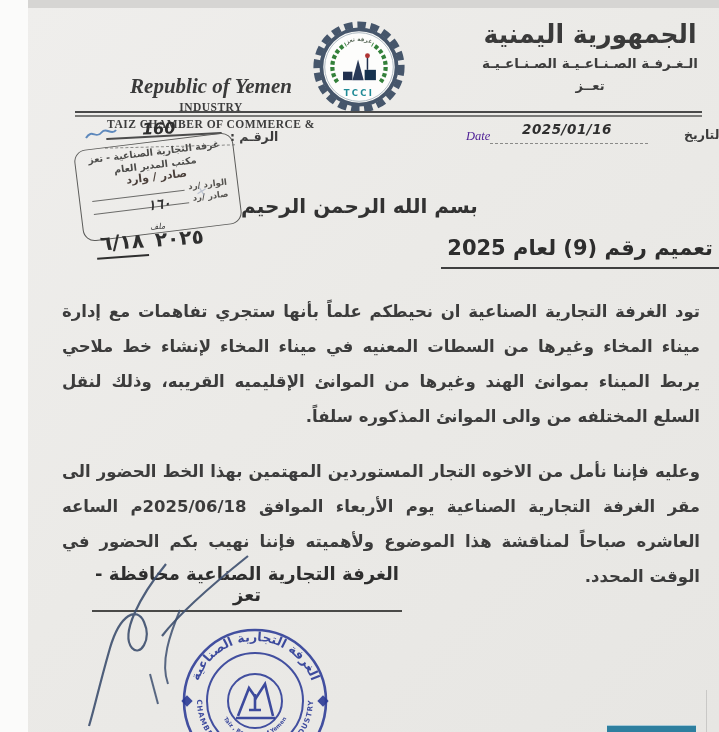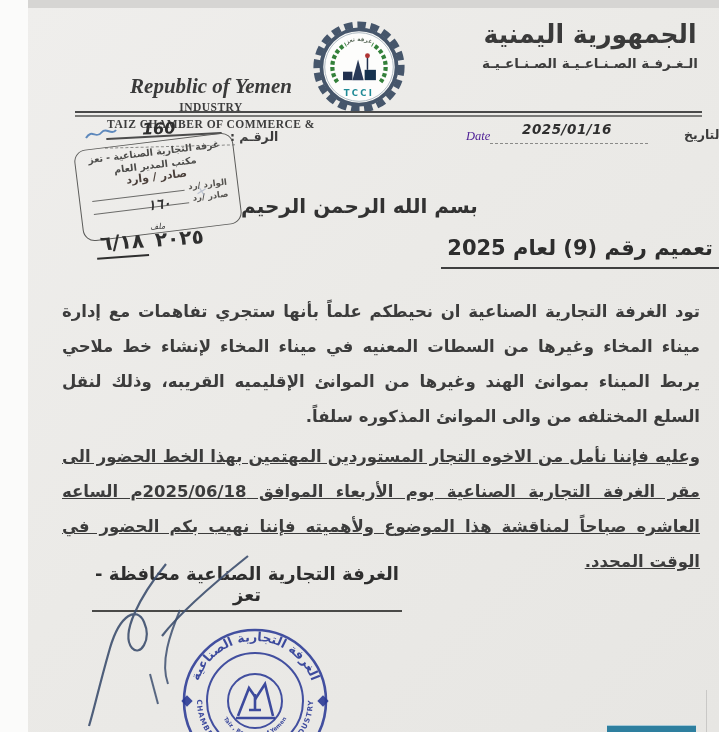--- a/index.html
+++ b/index.html
@@ -54,21 +54,21 @@
   #hand-note{left:96px;top:228px;font-size:20px;font-weight:700;color:#2f2f2f;transform:rotate(-4deg);letter-spacing:2px;}
   #hand-note .u{border-bottom:2px solid #2f2f2f;padding:0 4px 2px;}
   #hand-note2{left:150px;top:222px;font-size:8px;color:#3c3c3c;transform:rotate(-6deg);}
 
   
   #bismillah{left:0;right:0;top:194px;text-align:center;font-size:20px;font-weight:600;color:#323232;}
   #title-wrap{left:0;right:0;top:236px;text-align:right;}
   #doc-title{display:inline-block;font-size:21px;font-weight:700;color:#2d2d2d;border-bottom:2.2px solid #3f3f3f;padding:0 6px 7px;}
   #body-text{left:62px;top:294px;width:638px;direction:rtl;text-align:justify;font-size:16.5px;font-weight:700;color:#3c3c3c;line-height:35px;}
   #body-text p{margin:0;}
-  #body-text p + p{margin-top:5px;text-decoration:underline;}
+  #body-text p + p{margin-top:20px;}
   #signature-wrap{left:92px;top:563px;width:310px;text-align:center;direction:rtl;}
   #signature-line{display:inline-block;font-size:18px;font-weight:700;color:#2e2e2e;border-bottom:2px solid #4a4a48;padding:0 2px 5px;}
 
   #faint-x{left:196px;top:184px;font-size:13px;color:#93a0ba;opacity:.55;transform:rotate(12deg);}
 
   #seal-clip{left:180px;top:626px;width:150px;height:106px;overflow:hidden;}
   #bottom-button{left:607px;top:725px;width:89px;height:7px;background:#2e7f9f;border-top:1px solid #a5c9d8;}
 </style>
 </head>
 <body>
@@ -99,20 +99,21 @@
   <polygon points="43,64 49,42 55,64" fill="#2a3a58"></polygon>
   <rect x="56" y="53" width="12" height="11" fill="#16324f"></rect>
   <line x1="59" y1="40" x2="59" y2="53" stroke="#21304e" stroke-width="1.6"></line>
   <circle cx="59" cy="38" r="2.6" fill="#b03434"></circle>
   <text x="50" y="81" font-size="9" font-weight="bold" fill="#1f8a96" letter-spacing="2.5" text-anchor="middle">TCCI</text>
 </svg>
 
 <div class="abs hdr-right">
   <div class="hdr-country-ar">الجمهورية اليمنية</div>
   <div class="hdr-org-ar">الـغـرفـة الصـنـاعـيـة الصـنـاعـيـة</div>
+  <div class="hdr-city-ar">تعــز</div>
 </div>
 
 <div id="divider" class="abs"></div>
 
 <div id="date-label" class="abs lbl-ar">التاريخ :</div>
 <div id="date-value" class="abs">2025/01/16</div>
 <div id="date-line" class="abs"></div>
 <div id="date-en" class="abs">Date</div>
 
 <div id="num-label" class="abs lbl-ar">الرقـم :</div>

